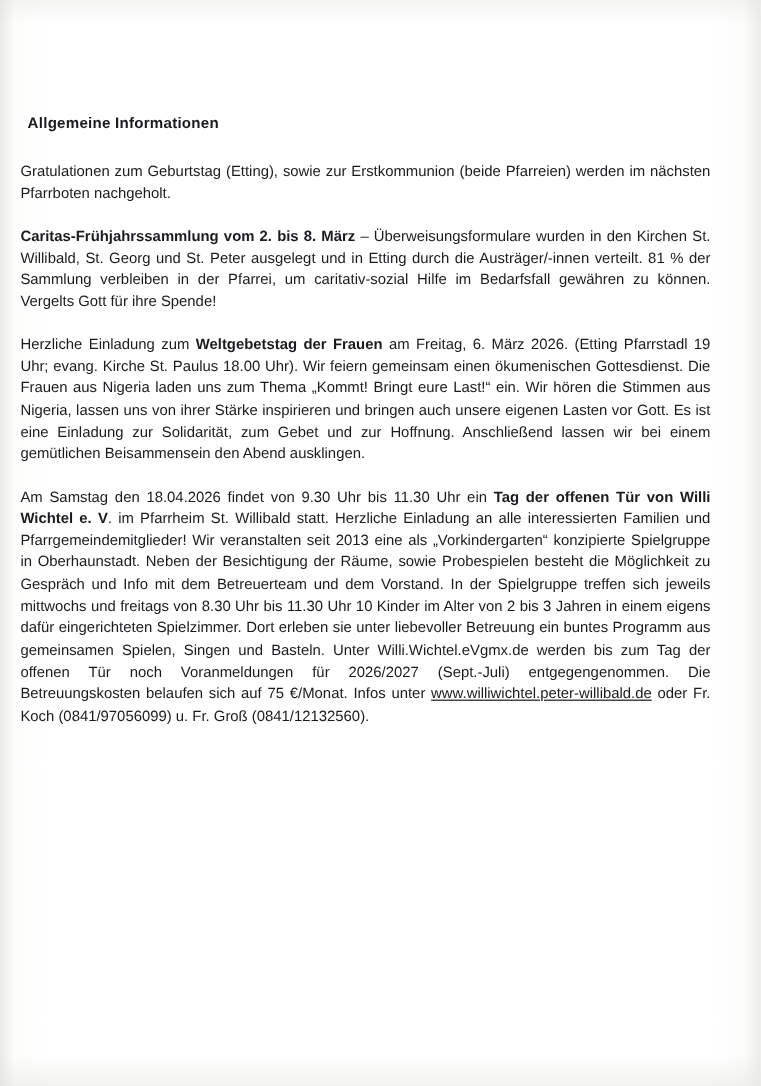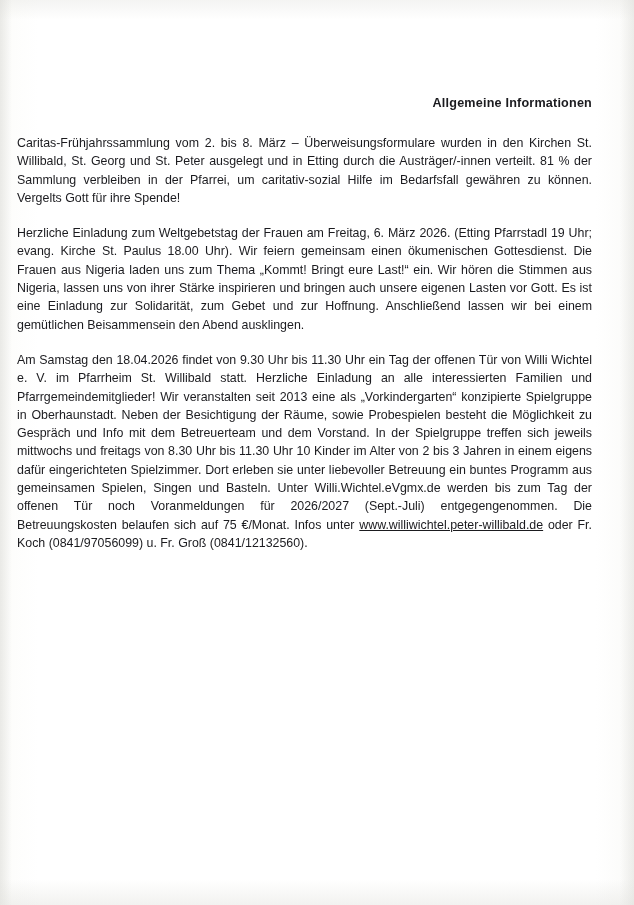--- a/index.html
+++ b/index.html
@@ -17,37 +17,37 @@
   .page {
     position: relative;
     width: 634px;
     height: 905px;
     box-sizing: border-box;
     padding: 96px 42px 0 17px;
     background:
       linear-gradient(90deg, rgba(252,252,250,1) 0%, rgba(255,255,255,1) 6%, rgba(255,255,255,1) 94%, rgba(250,250,248,1) 100%);
   }
   .doc-title {
-    text-align: right;
+    text-align: left;
     font-size: 12.6px;
     font-weight: bold;
     letter-spacing: 0.2px;
     margin: 0 0 24px 0;
     padding-left: 6px;
   }
   .para {
     font-size: 12.4px;
     line-height: 18.3px;
     text-align: justify;
     text-justify: inter-word;
     margin: 0 0 17px 0;
     hyphens: none;
   }
   .para b {
-    font-weight: normal;
+    font-weight: bold;
   }
   .para.last {
     margin-bottom: 12px;
   }
   .u {
     text-decoration: underline;
   }
   
   .scan-edge-left {
     position: absolute;
@@ -83,17 +83,18 @@
 
 <div class="page">
   <div class="scan-edge-top"></div>
   <div class="scan-edge-left"></div>
   <div class="scan-edge-right"></div>
   <div class="scan-edge-bottom"></div>
 
   <h1 class="doc-title">Allgemeine Informationen</h1>
 
   <div id="body-host">
+      <p class="para"><span>Gratulationen zum Geburtstag (Etting), sowie zur Erstkommunion (beide Pfarreien) werden im nächsten Pfarrboten nachgeholt.</span></p>
       <p class="para"><b>Caritas-Frühjahrssammlung vom 2. bis 8. März</b><span> – Überweisungsformulare wurden in den Kirchen St. Willibald, St. Georg und St. Peter ausgelegt und in Etting durch die Austräger/-innen verteilt. 81 % der Sammlung verbleiben in der Pfarrei, um caritativ-sozial Hilfe im Bedarfsfall gewähren zu können. Vergelts Gott für ihre Spende!</span></p>
       <p class="para"><span>Herzliche Einladung zum </span><b>Weltgebetstag der Frauen</b><span> am Freitag, 6. März 2026. (Etting Pfarrstadl 19 Uhr; evang. Kirche St. Paulus 18.00 Uhr). Wir feiern gemeinsam einen ökumenischen Gottesdienst. Die Frauen aus Nigeria laden uns zum Thema „Kommt! Bringt eure Last!“ ein. Wir hören die Stimmen aus Nigeria, lassen uns von ihrer Stärke inspirieren und bringen auch unsere eigenen Lasten vor Gott. Es ist eine Einladung zur Solidarität, zum Gebet und zur Hoffnung. Anschließend lassen wir bei einem gemütlichen Beisammensein den Abend ausklingen.</span></p>
       <p class="para last"><span>Am Samstag den 18.04.2026 findet von 9.30 Uhr bis 11.30 Uhr ein </span><b>Tag der offenen Tür von Willi Wichtel e. V</b><span>. im Pfarrheim St. Willibald statt. Herzliche Einladung an alle interessierten Familien und Pfarrgemeindemitglieder! Wir veranstalten seit 2013 eine als „Vorkindergarten“ konzipierte Spielgruppe in Oberhaunstadt. Neben der Besichtigung der Räume, sowie Probespielen besteht die Möglichkeit zu Gespräch und Info mit dem Betreuerteam und dem Vorstand. In der Spielgruppe treffen sich jeweils mittwochs und freitags von 8.30 Uhr bis 11.30 Uhr 10 Kinder im Alter von 2 bis 3 Jahren in einem eigens dafür eingerichteten Spielzimmer. Dort erleben sie unter liebevoller Betreuung ein buntes Programm aus gemeinsamen Spielen, Singen und Basteln. Unter Willi.Wichtel.eVgmx.de werden bis zum Tag der offenen Tür noch Voranmeldungen für 2026/2027 (Sept.-Juli) entgegengenommen. Die Betreuungskosten belaufen sich auf 75 €/Monat. Infos unter </span><span class="u">www.williwichtel.peter-willibald.de</span><span> oder Fr. Koch (0841/97056099) u. Fr. Groß (0841/12132560).</span></p>
     </div>
 </div>
 
 </body></html>

